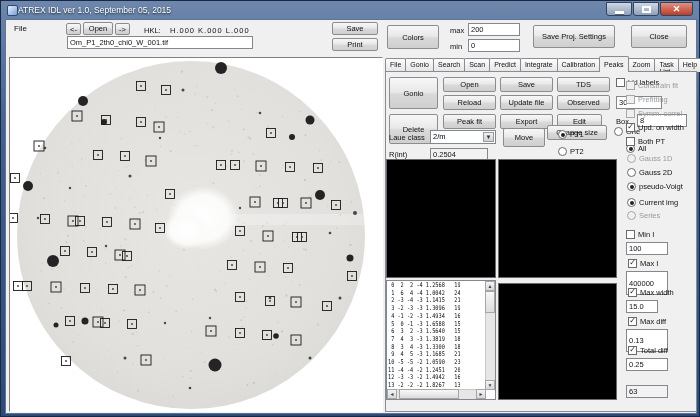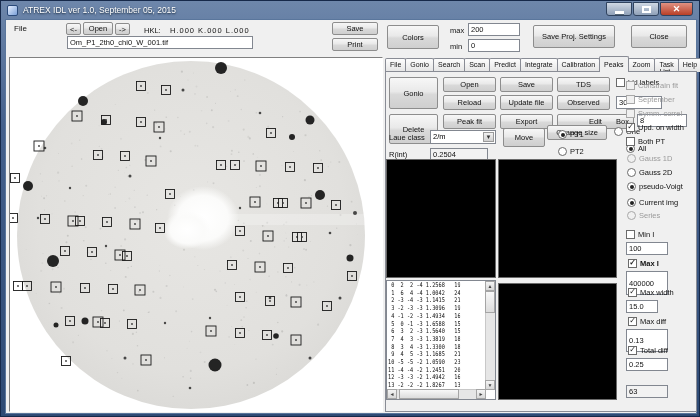--- a/index.html
+++ b/index.html
@@ -4,21 +4,21 @@
 <style>
   * { margin:0; padding:0; box-sizing:border-box; }
   html,body { width:700px; height:417px; font-family:"Liberation Sans", sans-serif; background:#777; }
 
   .window { position:absolute; left:0; top:0; width:700px; height:417px;
     background:linear-gradient(180deg,#6e87ab 0%,#44608c 30%,#2e4a74 100%);
     border:1px solid #16294a; }
   .titlebar { position:absolute; left:0; top:0; right:0; height:18px; display:flex; align-items:center; }
   .title-icon { width:11px; height:11px; margin-left:6px; background:linear-gradient(135deg,#e8f0ff,#7aa0d8);
     border:1px solid #2a4a7a; border-radius:2px; }
-  .title-text { color:#fff; font-size:8.5px; margin-left:5px; text-shadow:0 1px 2px #123; white-space:nowrap; }
+  .title-text { color:#fff; font-size:8.5px; text-shadow:0 1px 2px #123; white-space:nowrap; }
   .caption-btns { position:absolute; right:6px; top:1px; display:flex; }
   .cap-btn { width:26px; height:14px; border:1px solid #30435f; border-radius:0 0 3px 3px;
     background:linear-gradient(#cfd8e4,#8fa0b8); display:flex; align-items:center; justify-content:center;
     color:#fff; font-size:8px; margin-left:1px; }
   .cap-btn.close { width:33px; background:linear-gradient(#e09182,#b93f27); }
   .glyph-min { width:9px; height:3px; background:#fff; margin-top:6px; box-shadow:0 1px 0 #567; }
   .glyph-max { width:9px; height:7px; border:2px solid #fff; }
   .glyph-x { color:#fff; font-size:9px; font-weight:bold; line-height:1; }
 
   .client { position:absolute; left:4px; top:18px; width:692px; height:395px; background:#f0f0f0;
@@ -70,21 +70,21 @@
   .btn-clear { left:383px; top:57px; width:49px; height:32px; }
   .btn-open2 { left:437px; top:57px; width:53px; height:15px; }
   .btn-save2 { left:494px; top:57px; width:53px; height:15px; }
   .btn-tds { left:551px; top:57px; width:53px; height:15px; }
   .btn-reload { left:437px; top:75px; width:53px; height:15px; }
   .btn-update { left:494px; top:75px; width:53px; height:15px; }
   .btn-observed { left:551px; top:75px; width:53px; height:15px; }
   .btn-delete { left:383px; top:94px; width:49px; height:30px; }
   .btn-peakfit { left:437px; top:94px; width:53px; height:15px; }
   .btn-export { left:494px; top:94px; width:53px; height:15px; }
-  .btn-edit { left:551px; top:94px; width:77px; height:15px; }
+  .btn-edit { left:551px; top:94px; width:45px; height:15px; }
   .inp-obs { left:610px; top:76px; width:46px; height:13px; }
   .box-label { left:610px; top:97px; }
   .inp-box { left:631px; top:94px; width:50px; height:13px; }
   .laue-label { left:383px; top:113px; }
   .combo { position:absolute; left:424px; top:110px; width:66px; height:14px; border:1px solid #828790;
     background:#fff; font-size:7.5px; padding:1px 2px; }
   .combo-arrow { position:absolute; right:1px; top:1px; width:11px; height:10px;
     background:linear-gradient(#f2f2f2,#cfcfcf); border:1px solid #9a9a9a; font-size:6px;
     display:flex; align-items:center; justify-content:center; color:#333; }
   .btn-move { left:497px; top:108px; width:42px; height:19px; }
@@ -692,21 +692,21 @@
         <div class="sb-btn" style="right:0; top:-1px;">►</div>
       </div>
     </div>
 
     <div class="check disabled" style="left:620px; top:61px;">
       <span class="box"></span>
         <span>Constrain fit</span>
     </div>
     <div class="check disabled" style="left:620px; top:75px;">
       <span class="box"></span>
-        <span>September</span>
+        <span>Prefitting</span>
     </div>
     <div class="check disabled" style="left:620px; top:89px;">
       <span class="box"></span>
         <span>Symm. correl</span>
     </div>
     <div class="check on" style="left:620px; top:103px;">
       <span class="box"></span>
         <span>Upd. on width</span>
     </div>
     <div class="check" style="left:620px; top:117px;">
@@ -733,21 +733,21 @@
       <span class="dot"></span>
         <span>Series</span>
     </div>
 
     <div class="check" style="left:620px; top:210px;">
       <span class="box"></span>
         <span>Min I</span>
     </div>
     <input class="inp" style="left: 620px; top: 222px; width: 42px; height: 13px;" value="100">
 
-    <div class="check on" style="left:622px; top:239px;font-weight:bold;">
+    <div class="check on" style="left:622px; top:239px;">
       <span class="box"></span>
         <span>Max I</span>
     </div>
     <input class="inp" style="left: 620px; top: 251px; width: 42px; height: 24px;" value="400000">
 
     <div class="check on" style="left:622px; top:268px;align-items:flex-end;">
       <span class="box"></span>
         <span>Max width</span>
     </div>
     <input class="inp" style="left: 620px; top: 280px; width: 32px; height: 13px;" value="15.0">

